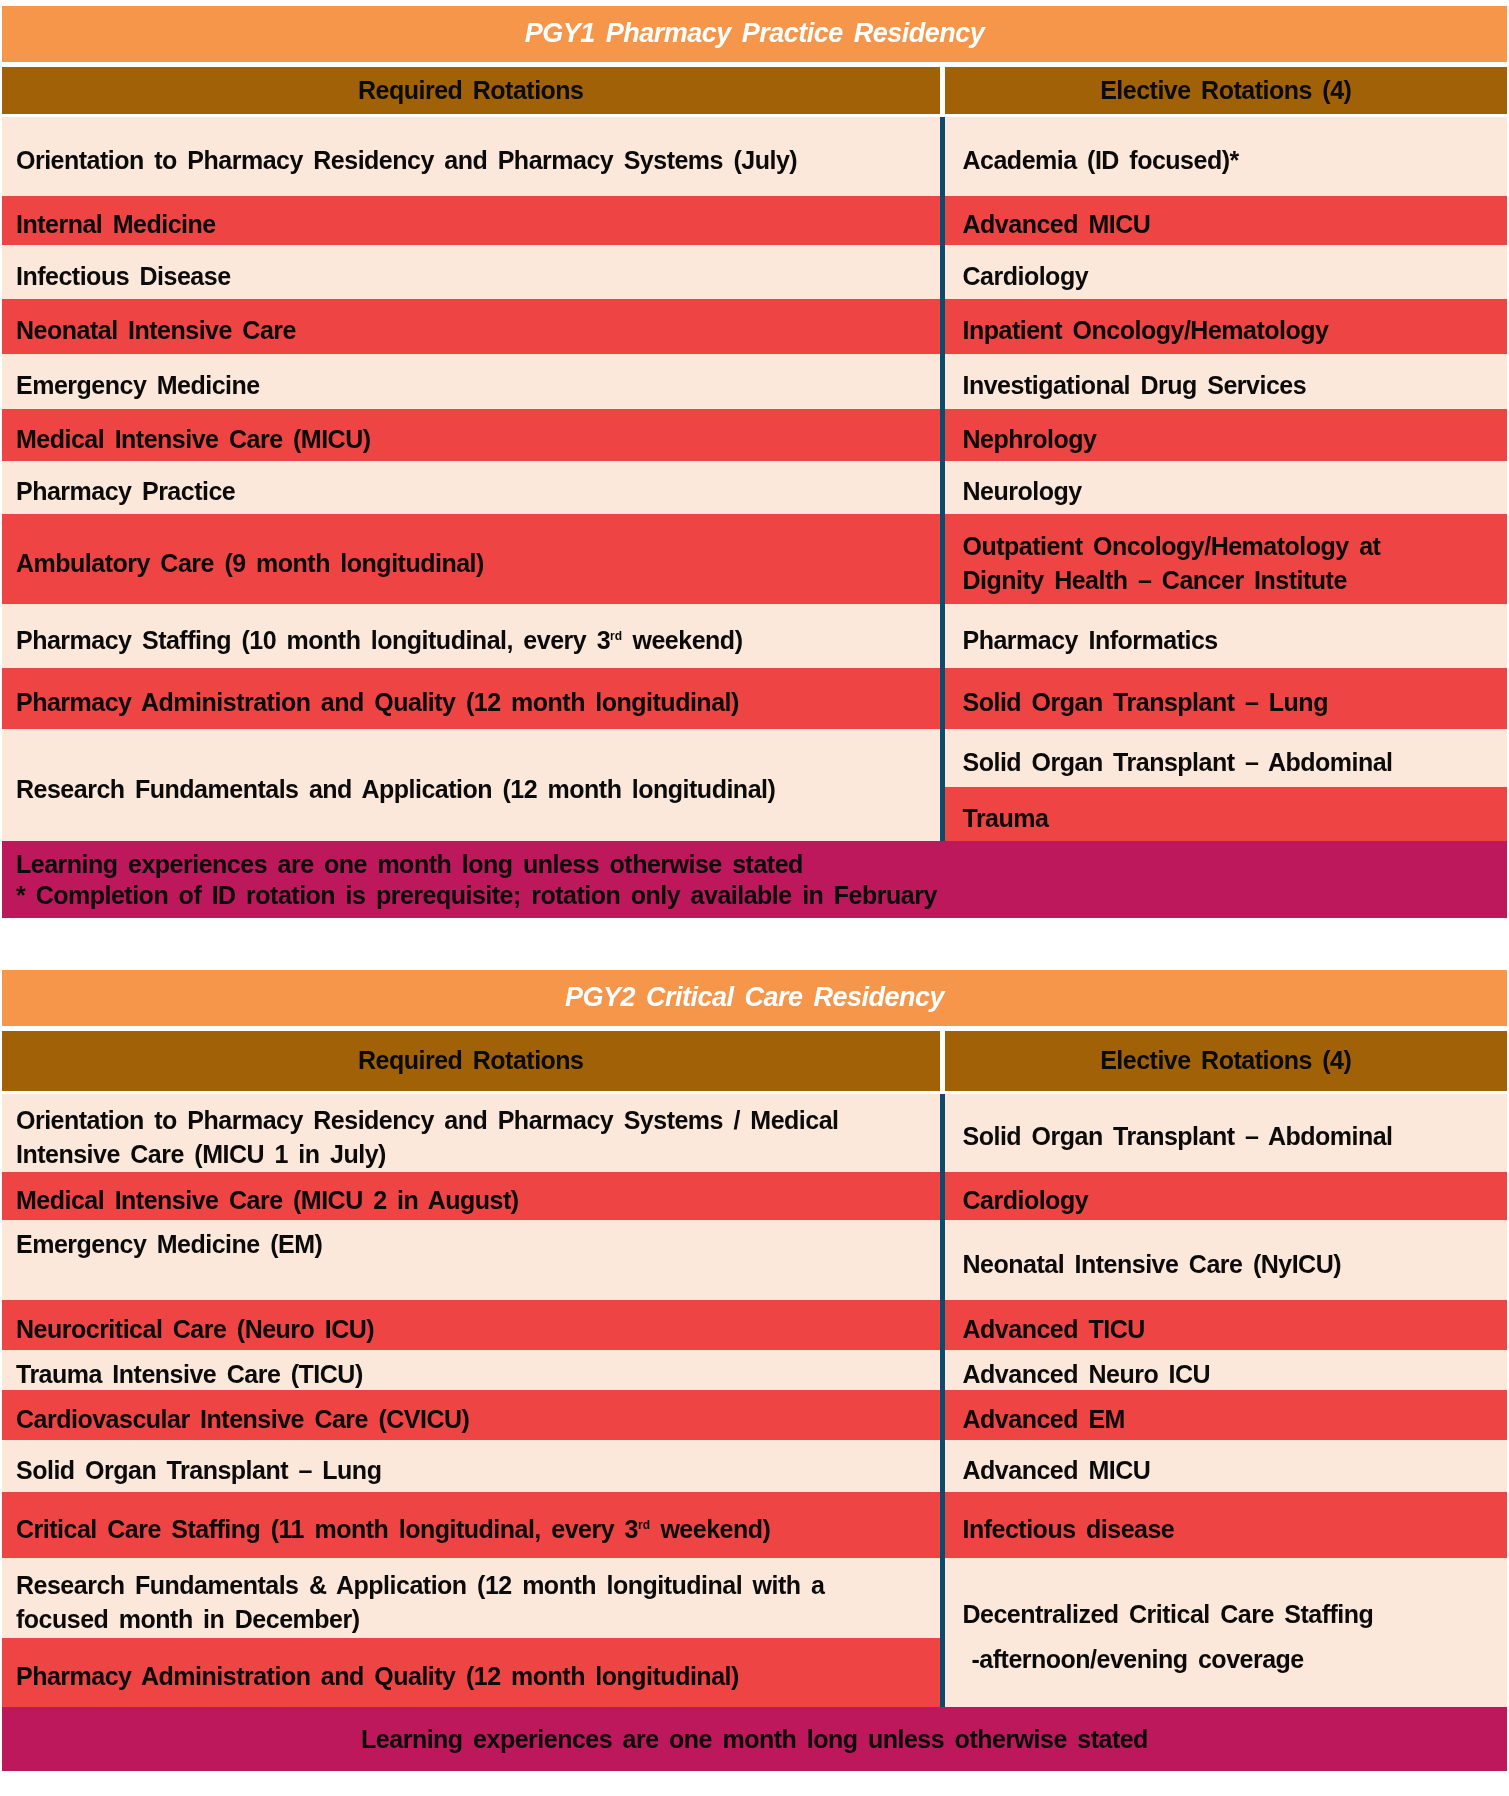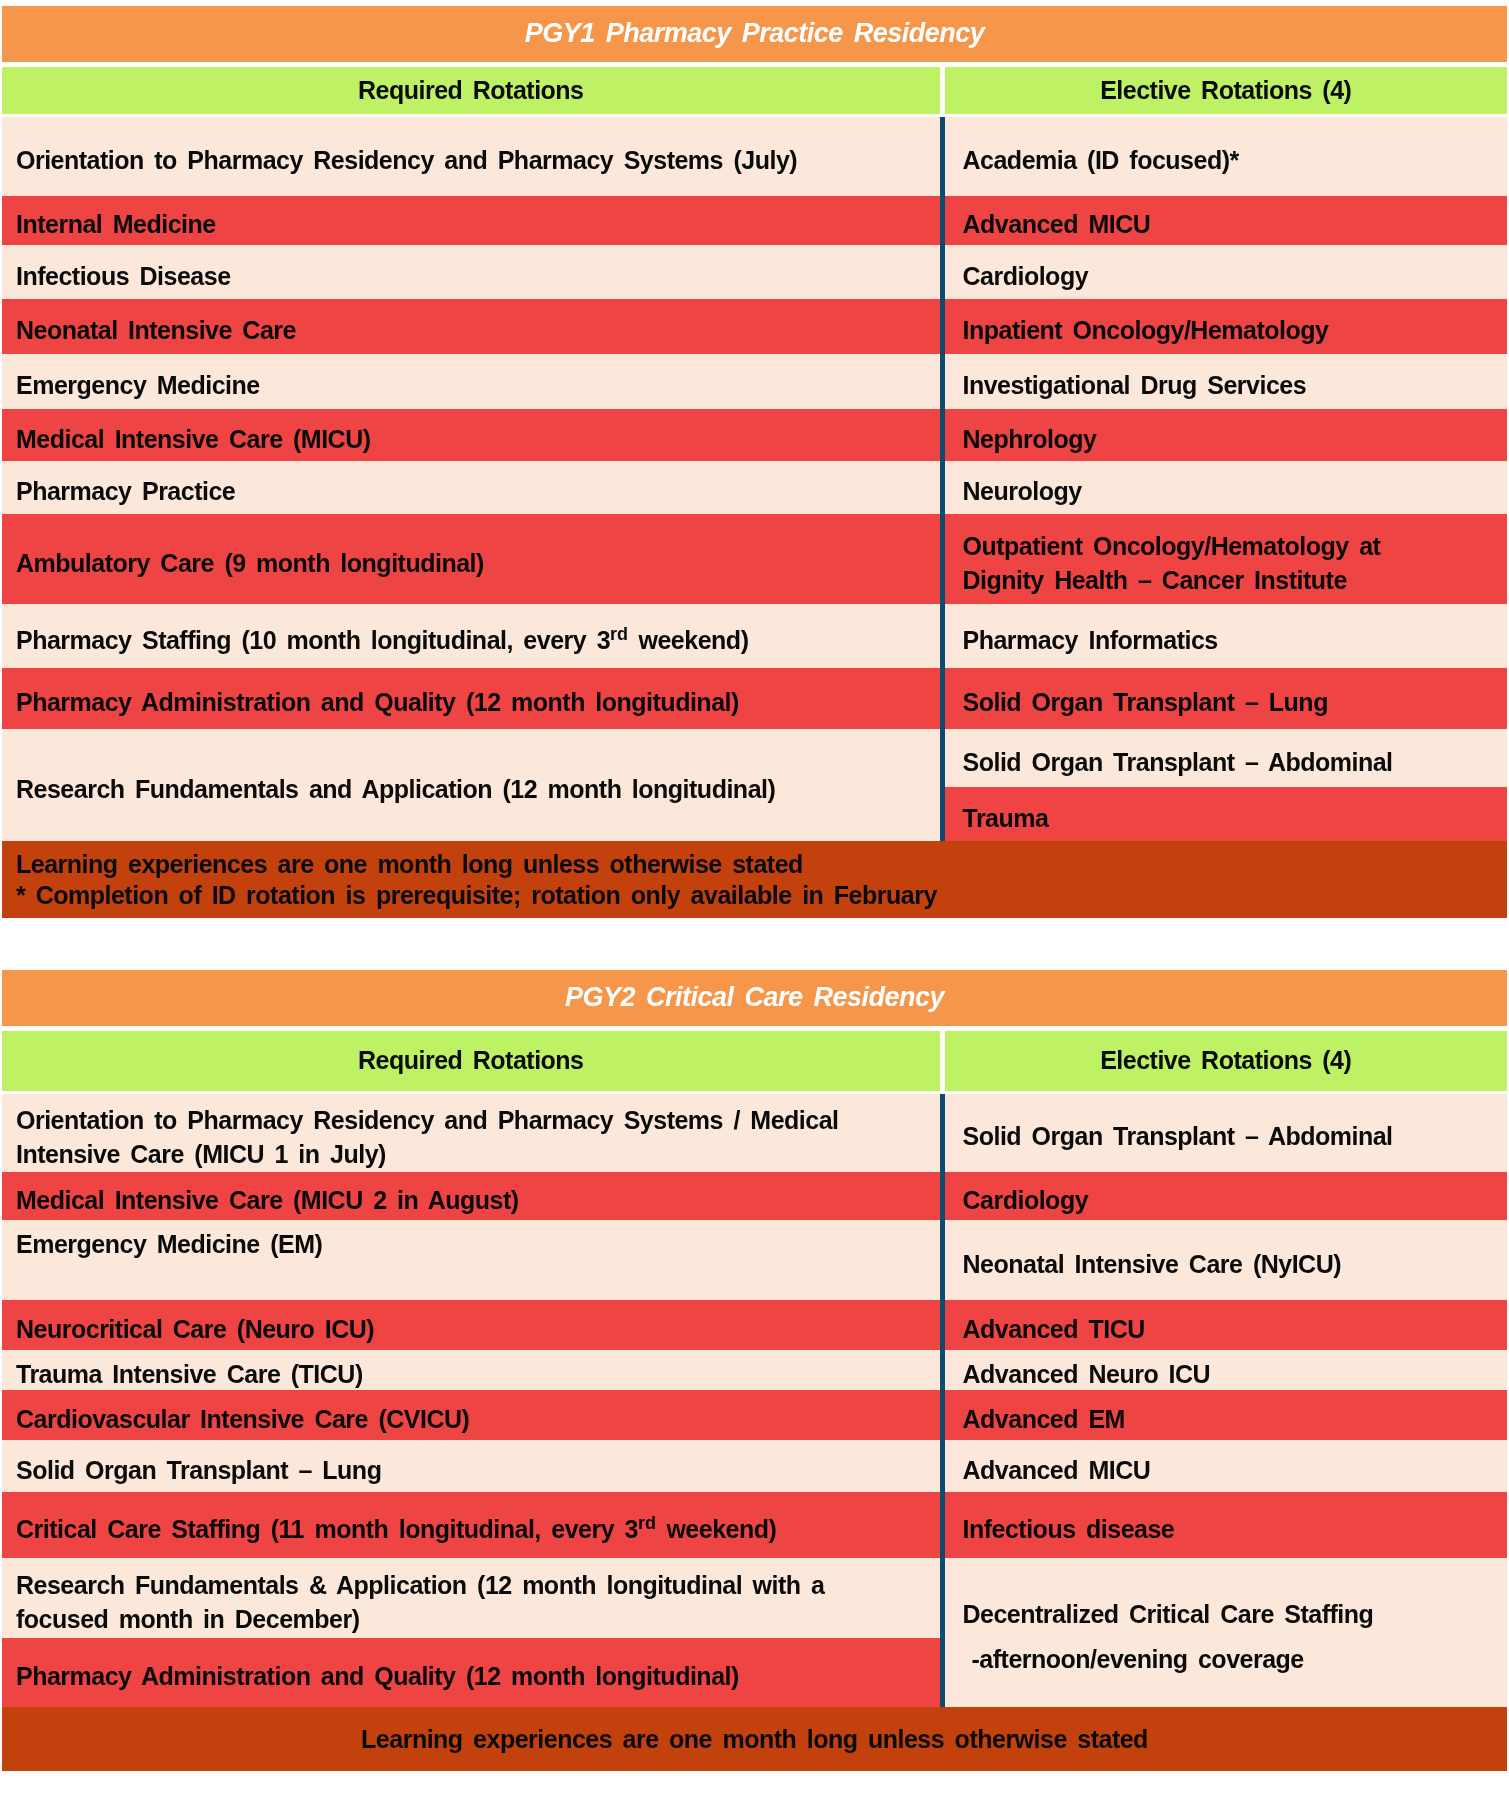--- a/index.html
+++ b/index.html
@@ -27,21 +27,21 @@
 
   .title-bar {
     background: #F6964A;
     color: #ffffff;
     text-align: center;
     font-size: 27px;
     border-bottom: 5px solid #ffffff;
     font-style: italic;
   }
   tr.hdr td {
-    background: #bef264;
+    background: #a16207;
     text-align: center;
     border-bottom: 3px solid #ffffff;
   }
   td.req, td.ele {
     vertical-align: middle;
     padding: 8px 10px 0 14px;
     white-space: nowrap;
     overflow: hidden;
   }
   td.ele {
@@ -50,28 +50,28 @@
   }
   td.light { background: #FCE8DA; }
   td.dark  { background: #ef4444; }
   td.va-top { vertical-align: top; padding-top: 10px; }
 
   .line { line-height: 34px; }
   .loose .line { line-height: 45px; }
   .indent { padding-left: 9px; }
 
   sup {
-    font-size: 18px;
+    font-size: 12px;
     letter-spacing: 0;
     vertical-align: super;
     line-height: 0;
   }
 
   td.footer {
-    background: #c2410c;
+    background: #be185d;
     padding: 0 10px 0 14px;
   }
   td.footer .line { line-height: 31px; }
   td.footer.center { text-align: center; padding: 0; }
 
   .tbl-gap { height: 52px; }
 </style>
 </head>
 <body>
 

